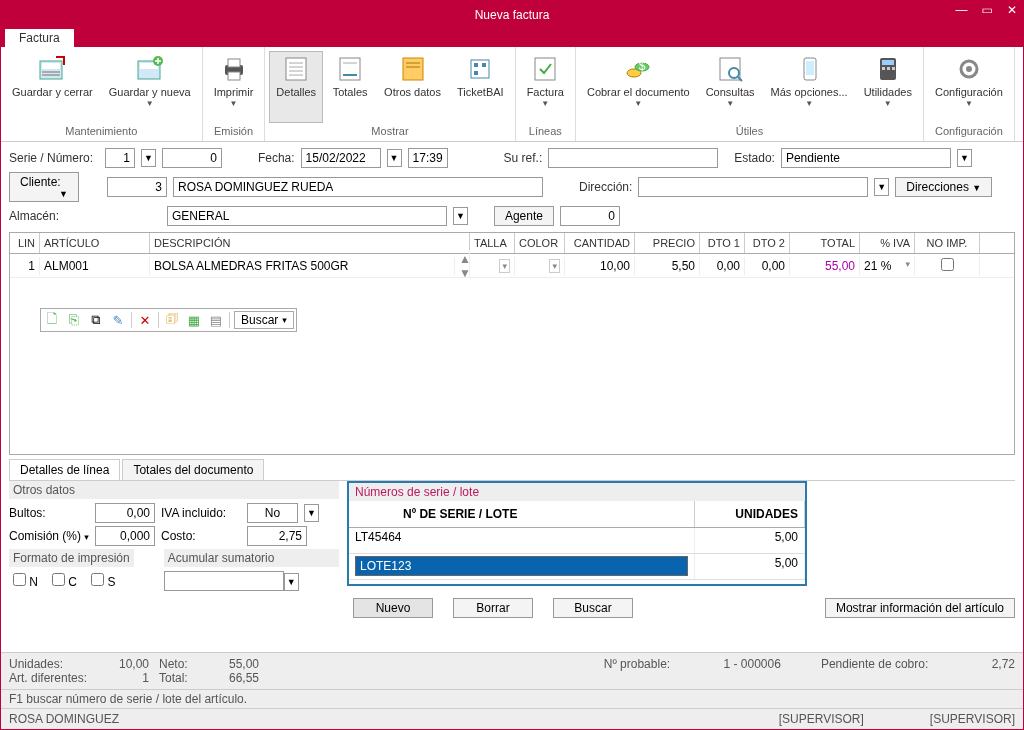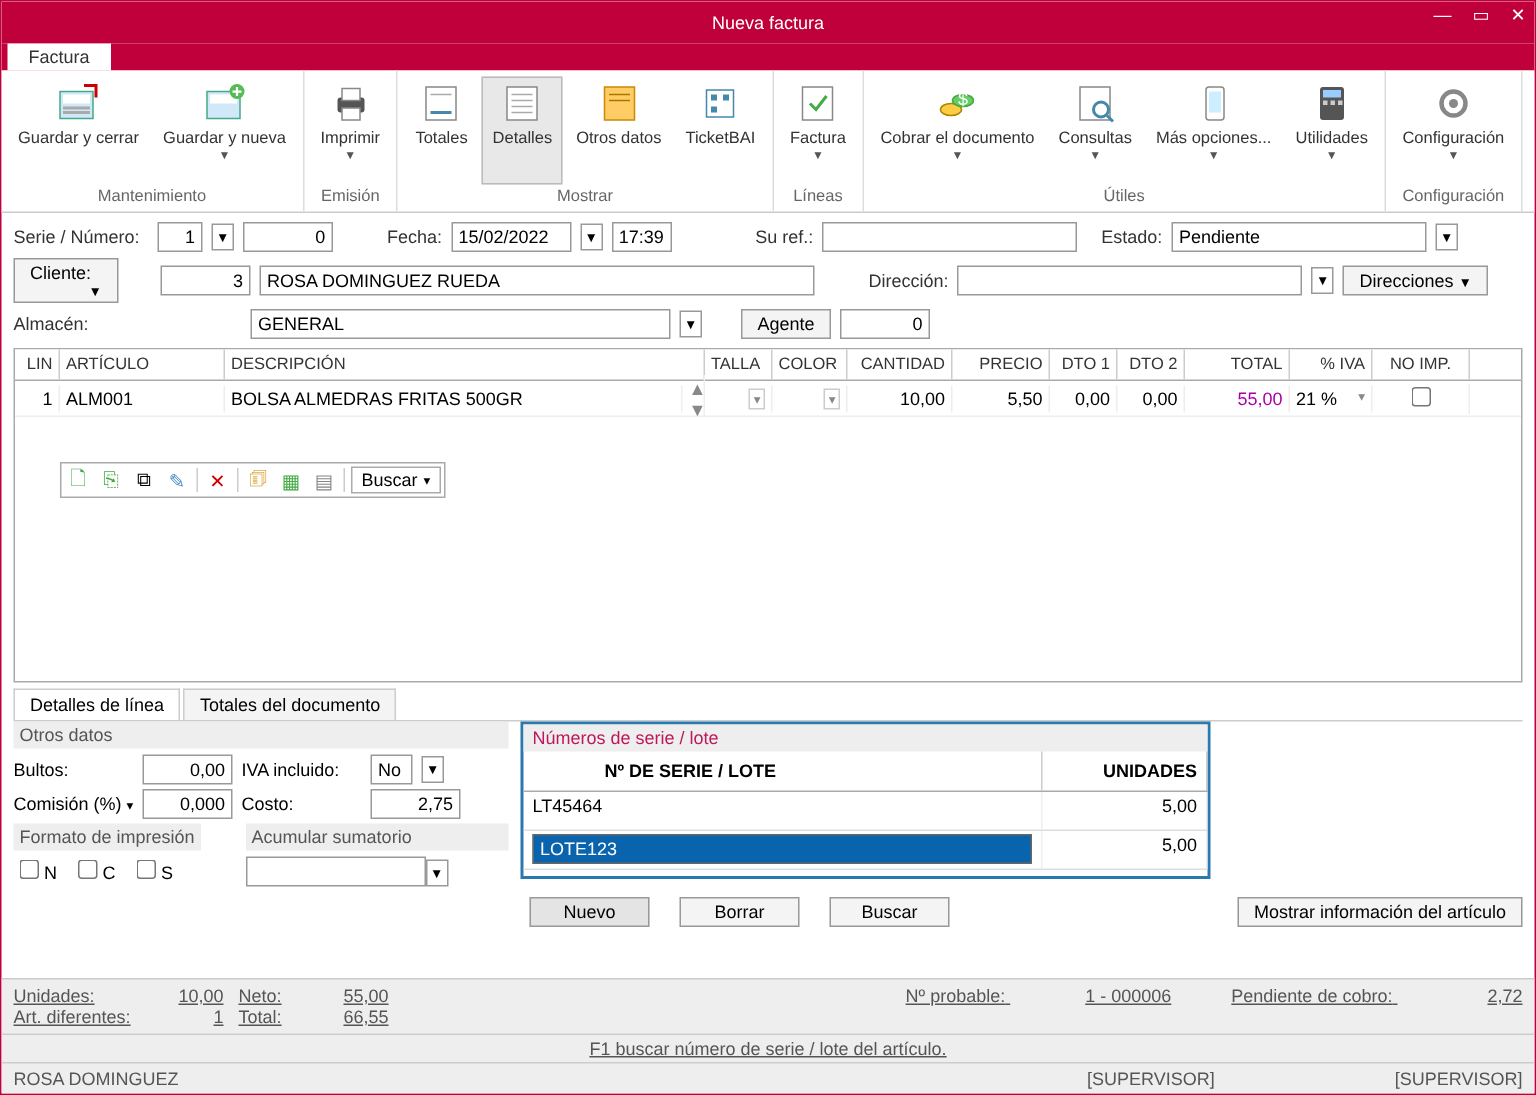--- a/index.html
+++ b/index.html
@@ -63,23 +63,23 @@
 .sp-table-header { display: flex; border-bottom: 1px solid #aaa; padding-left: 48px; }
 .sp-table-header .spcell { padding: 6px 6px; font-weight: bold; border-right: 1px solid #ccc; }
 .sp-row { display: flex; border-bottom: 1px solid #ddd; height: 26px; }
 .sp-row .spcell { padding: 2px 6px; border-right: 1px solid #eee; }
 .sp-row input { border: 1px solid #666; width: 100%; height: 20px; padding: 0 4px; }
 .sp-row input.selected { background: #0a64ad; color: #fff; }
 .sp-buttons { display: flex; gap: 20px; padding: 6px; margin-top: 6px; }
 
 
 .footer { margin-top: auto; }
-.footer-row { background: #eee; padding: 4px 8px; display: flex; gap: 40px; color: #555; font-size: 11px; border-top: 1px solid #ccc; text-decoration: underline; }
-.footer-row.hint { background: #eee; padding: 2px 8px; justify-content: center; }
-.status-bar { background: #eee; padding: 3px 8px; display: flex; gap: 120px; color: #555; border-top: 1px solid #ccc; justify-content: flex-end; }
+.footer-row { background: #eee; padding: 4px 8px; display: flex; gap: 40px; color: #555; font-size: 11px; border-top: 1px solid #ccc; }
+.footer-row.hint { background: #eee; padding: 2px 8px; }
+.status-bar { background: #eee; padding: 3px 8px; display: flex; gap: 66px; color: #555; border-top: 1px solid #ccc; justify-content: flex-end; }
 
 svg { display: block; }
 </style>
 </head>
 <body>
 
 <div class="title-bar">
   <span>Nueva factura</span>
   <div class="controls">
     <span>—</span>
@@ -136,41 +136,41 @@
           </span>
         <span class="label">Imprimir</span>
         <span class="dd">▼</span>
       </div>
     </div>
     <div class="ribbon-group-label">Emisión</div>
   </div>
 
   <div class="ribbon-group">
     <div class="ribbon-items">
-      <div class="ribbon-btn">
-        <span class="icon">
-            <svg width="28" height="28">
-              <rect x="4" y="3" width="20" height="22" fill="#fff" stroke="#888"></rect>
-              <line x1="7" y1="8" x2="21" y2="8" stroke="#aaa"></line>
-              <line x1="7" y1="20" x2="21" y2="20" stroke="#48a" stroke-width="2"></line>
-            </svg>
-          </span>
-        <span class="label">Totales</span>
-      </div>
       <div class="ribbon-btn active">
         <span class="icon">
             <svg width="28" height="28">
               <rect x="4" y="3" width="20" height="22" fill="#fff" stroke="#888"></rect>
               <line x1="7" y1="8" x2="21" y2="8" stroke="#aaa"></line>
               <line x1="7" y1="12" x2="21" y2="12" stroke="#aaa"></line>
               <line x1="7" y1="16" x2="21" y2="16" stroke="#aaa"></line>
               <line x1="7" y1="20" x2="21" y2="20" stroke="#aaa"></line>
             </svg>
           </span>
         <span class="label">Detalles</span>
+      </div>
+      <div class="ribbon-btn">
+        <span class="icon">
+            <svg width="28" height="28">
+              <rect x="4" y="3" width="20" height="22" fill="#fff" stroke="#888"></rect>
+              <line x1="7" y1="8" x2="21" y2="8" stroke="#aaa"></line>
+              <line x1="7" y1="20" x2="21" y2="20" stroke="#48a" stroke-width="2"></line>
+            </svg>
+          </span>
+        <span class="label">Totales</span>
       </div>
       <div class="ribbon-btn">
         <span class="icon">
             <svg width="28" height="28">
               <rect x="4" y="3" width="20" height="22" fill="#fc6" stroke="#c80"></rect>
               <line x1="7" y1="8" x2="21" y2="8" stroke="#a70"></line>
               <line x1="7" y1="12" x2="21" y2="12" stroke="#a70"></line>
             </svg>
           </span>
         <span class="label">Otros datos</span>
@@ -371,21 +371,21 @@
   <div class="dtab">Totales del documento</div>
 </div>
 
 <div class="detail-body">
   <div class="otros-datos">
     <div class="section-title">Otros datos</div>
     <div class="otros-row">
       <label>Bultos:</label>
       <input type="text" style="width: 60px;" value="0,00">
       <label style="width:80px">IVA incluido:</label>
-      <input type="text" style="width: 28px; text-align: left;" value="No">
+      <input type="text" style="width: 51px; text-align: center;" value="No">
         <span style="font-size:9px;border:1px solid #999;padding:3px 2px;cursor:pointer">▼</span>
     </div>
     <div class="otros-row">
       <label><span>Comisión (%)</span> <span style="font-size:9px">▾</span></label>
       <input type="text" style="width: 60px;" value="0,000">
       <label style="width:80px">Costo:</label>
       <input type="text" style="width: 60px;" value="2,75">
     </div>
     <div style="display:flex;gap:30px">
       <div>

